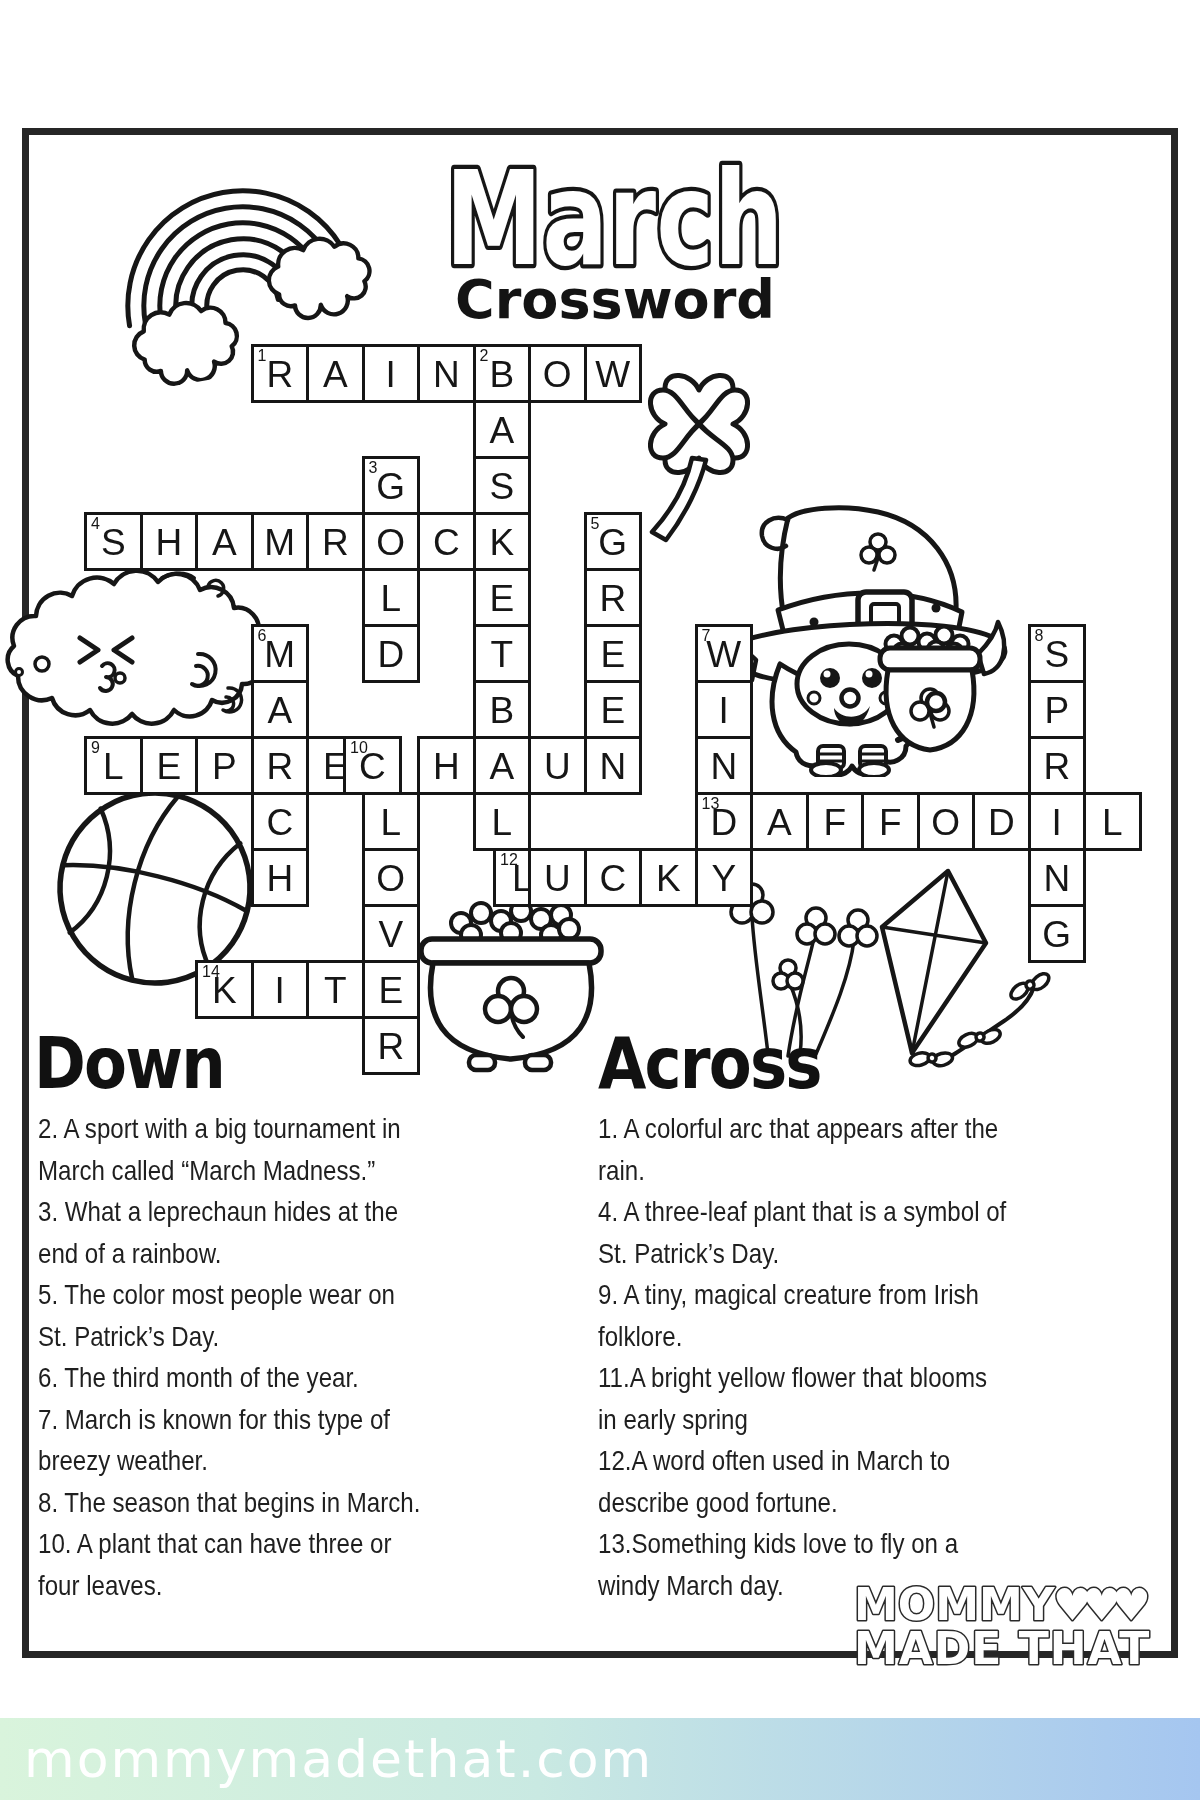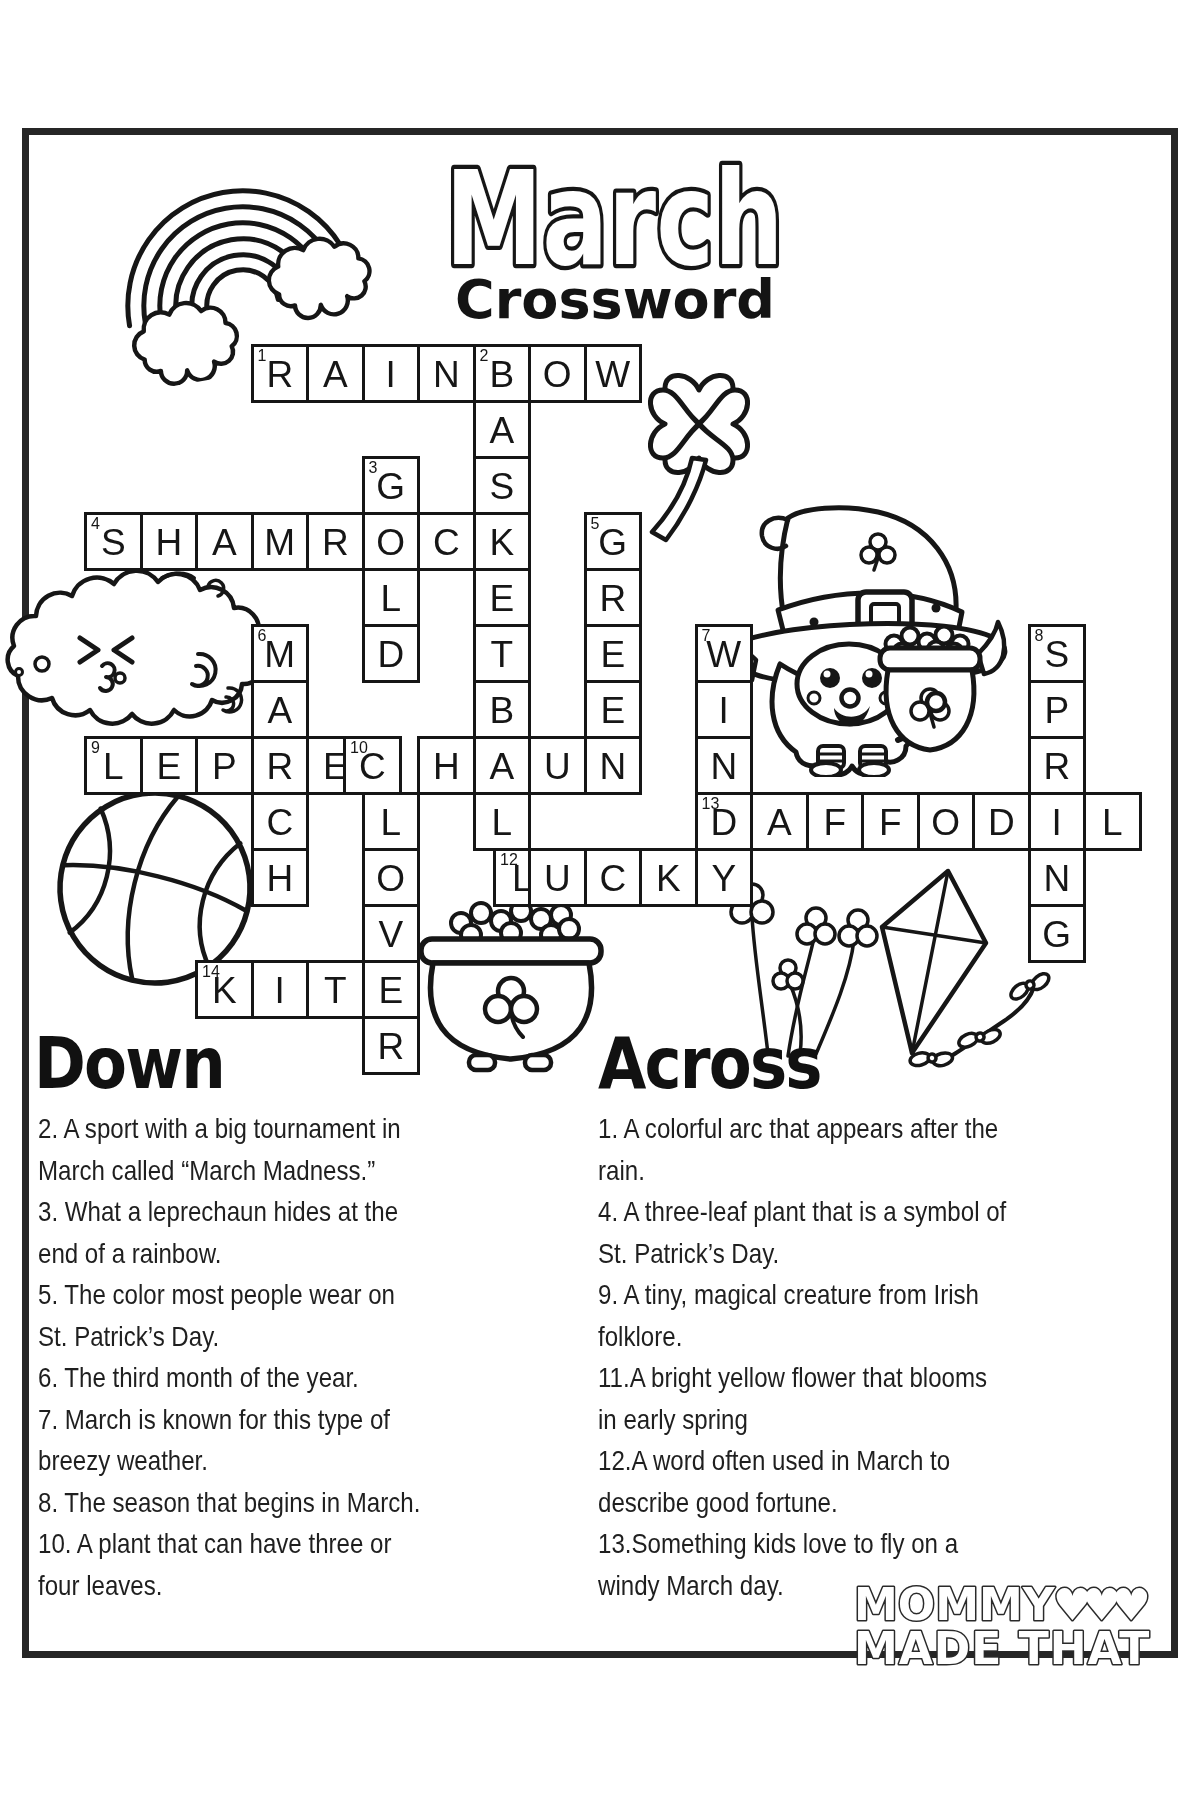--- a/index.html
+++ b/index.html
@@ -496,14 +496,17 @@
       <div class="clue-line">windy March day.</div>
     </div>
 
   <svg class="titleblock" style="left:848px;top:1580px;" width="310" height="95" viewBox="0 0 310 95">
     <text x="6" y="40" font-family="DejaVu Sans, sans-serif" font-weight="bold" font-size="44" fill="#ffffff" stroke="#2a2a2a" stroke-width="3" paint-order="stroke" stroke-linejoin="round">
       <tspan>MOMMY</tspan><tspan dx="-2" letter-spacing="-10">♥♥♥</tspan>
     </text>
     <text x="6" y="84" font-family="DejaVu Sans, sans-serif" font-weight="bold" font-size="44" fill="#ffffff" stroke="#2a2a2a" stroke-width="3" paint-order="stroke" stroke-linejoin="round" letter-spacing="1">MADE THAT</text>
   </svg>
 
+  <div class="footer">
+    <span class="footer-url">mommymadethat.com</span>
+  </div>
 
 </div>
 
 </body></html>

